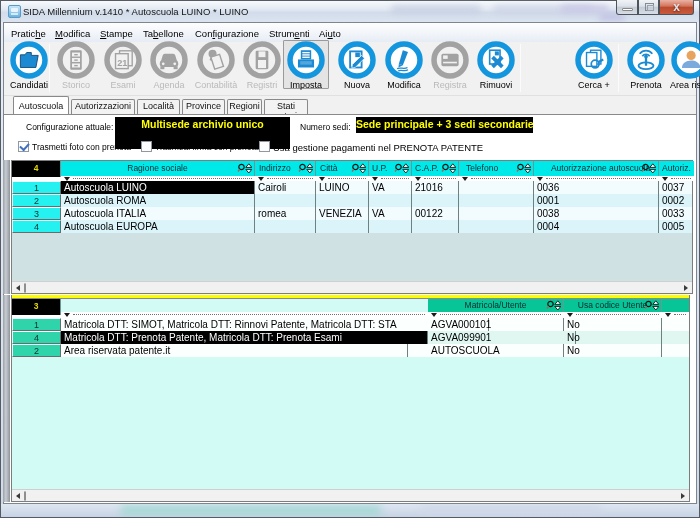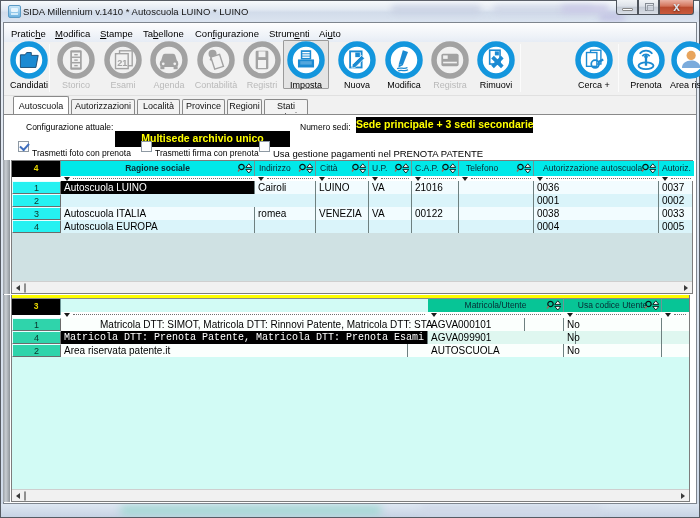--- a/index.html
+++ b/index.html
@@ -54,21 +54,21 @@
   #panel { position:absolute; left:0; top:91px; right:0; bottom:0; background:#fff; border-top:1px solid #898989; }
 
   
   .cfglbl { position:absolute; font-size:8.5px; color:#000; }
   .blackbox { position:absolute; background:#000; color:#ffff00; font-size:10.5px; font-weight:bold; text-align:center; white-space:nowrap; }
 
   
   .cb { position:absolute; width:11px; height:11px; background:#fdfdfd; border:1px solid #8e99a3; }
   .cb.checked:before { content:""; position:absolute; left:1px; top:1px; width:7px; height:4px;
     border-left:2px solid #3f6fbf; border-bottom:2px solid #3f6fbf; transform:rotate(-48deg); }
-  .cblbl { position:absolute; font-size:8.5px; color:#000;margin-top:6px; }
+  .cblbl { position:absolute; font-size:8.5px; color:#000; }
 
   
   .vscroll { position:absolute; width:7px; background:linear-gradient(90deg,#9aa0a6,#c8cdd2 40%,#8f959b); }
   .grid { position:absolute; border:1px solid #777; }
 
   #botborder { position:absolute; left:1px; right:1px; bottom:1px; height:13px;
     background:linear-gradient(180deg,#dee7f2,#c7d3e4); overflow:hidden; }
 
   
   .hdrc { position:absolute; font-size:8.5px; color:#072a33; text-align:center; line-height:14px; border-right:1px solid #6d9696; overflow:hidden; white-space:nowrap; }
@@ -295,37 +295,37 @@
     <div class="tab active" style="left:9px; width:56px;">Autoscuola</div>
     <div class="tab" style="left:67px; width:64px;">Autorizzazioni</div>
     <div class="tab" style="left:133px; width:43px;">Località</div>
     <div class="tab" style="left:178px; width:43px;">Province</div>
     <div class="tab" style="left:223px; width:35px;">Regioni</div>
     <div class="tab" style="left:260px; width:44px;">Stati esteri</div>
   </div>
 
   <div id="panel">
     <div class="cfglbl" style="left:14px; top:7px;margin-left:8px;">Configurazione attuale:</div>
-    <div class="blackbox" style="left:111px; top:16px; width:175px; height:16px; line-height:15px;">Multisede archivio unico</div>
+    <div class="blackbox" style="left:111px; top:2px; width:175px; height:32px; line-height:15px;">Multisede archivio unico</div>
     <div class="cfglbl" style="left:296px; top:7px;">Numero sedi:</div>
     <div class="blackbox" style="left:352px; top:2px; width:177px; height:16px; line-height:15px;">Sede principale + 3 sedi secondarie</div>
 
     <div class="cb checked" style="left:14px; top:26px;"></div>
     <div class="cblbl" style="left:28px; top:27px;">Trasmetti foto con prenota</div>
     <div class="cb" style="left:137px; top:26px;"></div>
     <div class="cblbl" style="left:151px; top:27px;">Trasmetti firma con prenota</div>
     <div class="cb" style="left:255px; top:26px;"></div>
     <div class="cblbl" style="left:269px; top:27px; font-size:9.5px;">Usa gestione pagamenti nel PRENOTA PATENTE</div>
 
     <div class="vscroll" style="left:-1px; top:45px; height:134px;"></div>
     <div class="vscroll" style="left:-1px; top:180px; height:207px;"></div>
 
     <div class="grid" style="left:7px;top:45px;width:682px;height:134px;background:#cfe1e3;border:1px solid #7d7d7d;">
       <div class="hdrc blkc" style="left:0;top:0;width:49px;height:16px;line-height:15px;">4</div>
-      <div class="hdrc" style="left:49px;top:0;width:194px;height:15px;background:#00e9e9;font-weight:bold;">Ragione sociale
+      <div class="hdrc" style="left:49px;top:0;width:194px;height:15px;background:#00e9e9;">Ragione sociale
         <svg class="hico" width="15" height="11" style="right:2px;top:2px;">
             <circle cx="4.5" cy="4" r="2.7" fill="none" stroke="#041414" stroke-width="1.2"></circle>
             <line x1="2.7" y1="6.3" x2="1" y2="8.5" stroke="#9a6a5a" stroke-width="1.4"></line>
             <path d="M11.8 0.8 L14.8 4.4 H8.8 Z" fill="#fdfdfd" stroke="#041414" stroke-width="0.9"></path>
             <path d="M11.8 10 L14.8 6.4 H8.8 Z" fill="#fdfdfd" stroke="#041414" stroke-width="0.9"></path>
           </svg></div>
       <div class="hdrc" style="left:243px;top:0;width:61px;height:15px;background:#00e9e9;text-align:left;padding-left:4px;">Indirizzo
         <svg class="hico" width="15" height="11" style="right:2px;top:2px;">
             <circle cx="4.5" cy="4" r="2.7" fill="none" stroke="#041414" stroke-width="1.2"></circle>
             <line x1="2.7" y1="6.3" x2="1" y2="8.5" stroke="#9a6a5a" stroke-width="1.4"></line>
@@ -353,21 +353,21 @@
             <path d="M11.8 0.8 L14.8 4.4 H8.8 Z" fill="#fdfdfd" stroke="#041414" stroke-width="0.9"></path>
             <path d="M11.8 10 L14.8 6.4 H8.8 Z" fill="#fdfdfd" stroke="#041414" stroke-width="0.9"></path>
           </svg></div>
       <div class="hdrc" style="left:447px;top:0;width:75px;height:15px;background:#00e9e9;text-align:left;padding-left:7px;">Telefono
         <svg class="hico" width="15" height="11" style="right:2px;top:2px;">
             <circle cx="4.5" cy="4" r="2.7" fill="none" stroke="#041414" stroke-width="1.2"></circle>
             <line x1="2.7" y1="6.3" x2="1" y2="8.5" stroke="#9a6a5a" stroke-width="1.4"></line>
             <path d="M11.8 0.8 L14.8 4.4 H8.8 Z" fill="#fdfdfd" stroke="#041414" stroke-width="0.9"></path>
             <path d="M11.8 10 L14.8 6.4 H8.8 Z" fill="#fdfdfd" stroke="#041414" stroke-width="0.9"></path>
           </svg></div>
-      <div class="hdrc" style="left:522px;top:0;width:125px;height:15px;background:#00e9e9;text-align:left;padding-left:9px;">Autorizzazione autoscuola
+      <div class="hdrc" style="left:522px;top:0;width:125px;height:15px;background:#00e9e9;text-align:center;padding-left:9px;">Autorizzazione autoscuola
         <svg class="hico" width="15" height="11" style="right:2px;top:2px;">
             <circle cx="4.5" cy="4" r="2.7" fill="none" stroke="#041414" stroke-width="1.2"></circle>
             <line x1="2.7" y1="6.3" x2="1" y2="8.5" stroke="#9a6a5a" stroke-width="1.4"></line>
             <path d="M11.8 0.8 L14.8 4.4 H8.8 Z" fill="#fdfdfd" stroke="#041414" stroke-width="0.9"></path>
             <path d="M11.8 10 L14.8 6.4 H8.8 Z" fill="#fdfdfd" stroke="#041414" stroke-width="0.9"></path>
           </svg></div>
       <div class="hdrc" style="left:647px;top:0;width:35px;height:15px;background:#00e9e9;text-align:left;padding-left:3px;border-right:none;">Autoriz.</div>
 
       <div class="fcell" style="left:49px;top:15px;width:194px;height:5px;">
           <i></i>
@@ -412,20 +412,21 @@
         <div class="dc selc" style="left:0;width:194px;background:#000;color:#fff;">Autoscuola LUINO</div>
         <div class="dc" style="left:194px;width:61px;">Cairoli</div>
         <div class="dc" style="left:255px;width:53px;">LUINO</div>
         <div class="dc" style="left:308px;width:43px;">VA</div>
         <div class="dc" style="left:351px;width:47px;">21016</div>
         <div class="dc" style="left:398px;width:75px;"></div>
         <div class="dc" style="left:473px;width:125px;">0036</div>
         <div class="dc" style="left:598px;width:35px;border-right:none;">0037</div>
       </div>
       <div class="drow" style="top:33px;background:#daf4fa;">
+        <div class="dc" style="left:0;width:194px;">Autoscuola ROMA</div>
         <div class="dc" style="left:194px;width:61px;"></div>
         <div class="dc" style="left:255px;width:53px;"></div>
         <div class="dc" style="left:308px;width:43px;"></div>
         <div class="dc" style="left:351px;width:47px;"></div>
         <div class="dc" style="left:398px;width:75px;"></div>
         <div class="dc" style="left:473px;width:125px;">0001</div>
         <div class="dc" style="left:598px;width:35px;border-right:none;">0002</div>
       </div>
       <div class="drow" style="top:46px;background:#f2fcff;">
         <div class="dc" style="left:0;width:194px;">Autoscuola ITALIA</div>
@@ -490,27 +491,27 @@
           <i></i>
           <b></b>
         </div>
       <div class="fcell" style="left:0px;top:20px;width:49px;height:3px;"></div>
 
       <div class="rhc" style="top:23px;background:#2fd4ab;">1</div>
       <div class="rhc" style="top:36px;background:#2fd4ab;">4</div>
       <div class="rhc" style="top:49px;background:#2fd4ab;">2</div>
 
       <div class="drow" style="top:23px;background:#fbfffd;">
-        <div class="dc" style="left:0;width:428px;margin-left:36px;">Matricola DTT: SIMOT, Matricola DTT: Rinnovi Patente, Matricola DTT: STA</div>
+        <div class="dc" style="left:0;width:428px;">Matricola DTT: SIMOT, Matricola DTT: Rinnovi Patente, Matricola DTT: STA</div>
         <div class="dc" style="left:367px;width:136px;">AGVA000101</div>
         <div class="dc" style="left:503px;width:98px;">No</div>
         <div class="dc" style="left:601px;width:76px;border-right:none;"></div>
       </div>
       <div class="drow" style="top:36px;background:#dff7f0;">
-        <div class="dc" style="left:0;width:367px;background:#000;color:#fff;font-family:Liberation Mono, monospace;">Matricola DTT: Prenota Patente, Matricola DTT: Prenota Esami</div>
+        <div class="dc" style="left:0;width:367px;background:#000;color:#fff;">Matricola DTT: Prenota Patente, Matricola DTT: Prenota Esami</div>
         <div class="dc" style="left:367px;width:148px;">AGVA099901</div>
         <div class="dc" style="left:503px;width:98px;">No</div>
         <div class="dc" style="left:601px;width:76px;border-right:none;"></div>
       </div>
       <div class="drow" style="top:49px;background:#fbfffd;">
         <div class="dc" style="left:0;width:347px;">Area riservata patente.it</div>
         <div class="dc" style="left:367px;width:136px;">AUTOSCUOLA</div>
         <div class="dc" style="left:503px;width:98px;">No</div>
         <div class="dc" style="left:601px;width:76px;border-right:none;"></div>
       </div>

